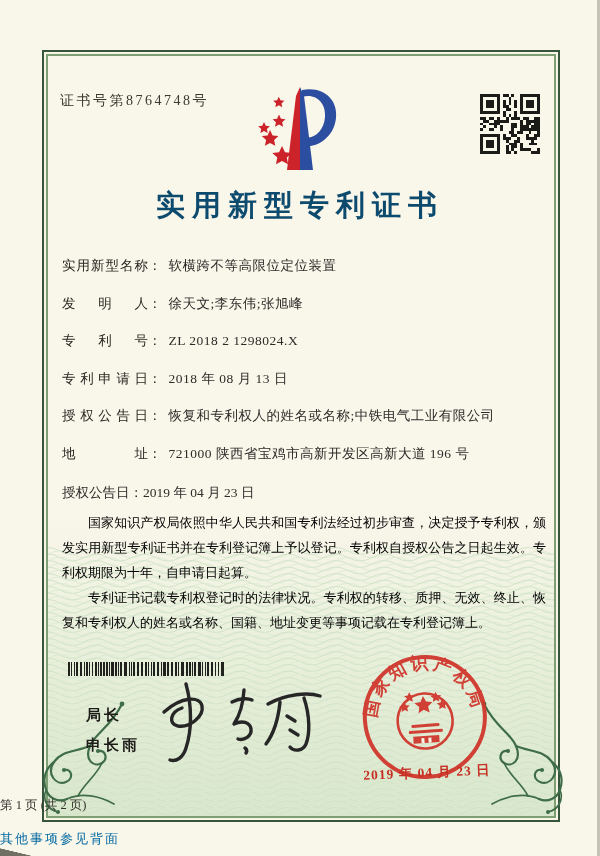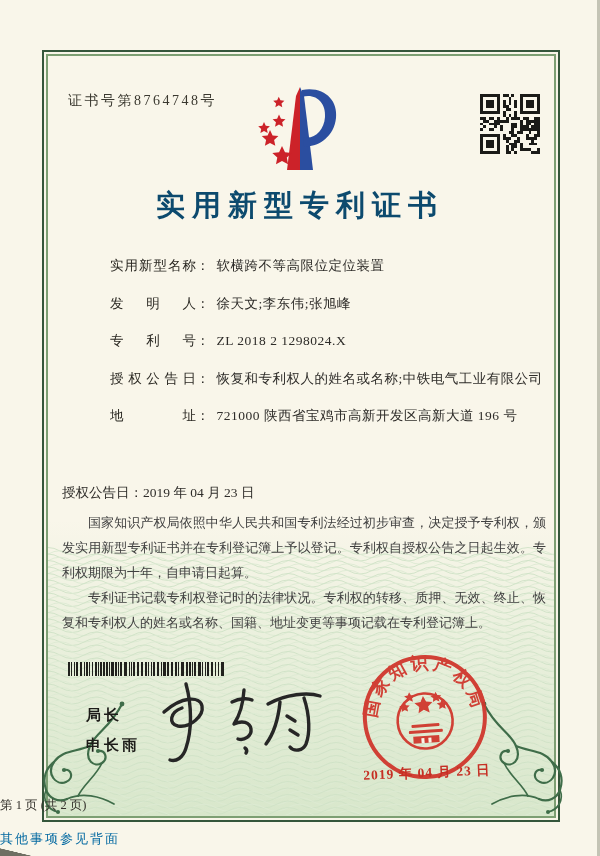--- a/index.html
+++ b/index.html
@@ -9,34 +9,34 @@
   .frame{position:absolute;left:42px;top:50px;width:514px;height:768px;
          border:2px solid #35563b;
          box-shadow:inset 0 0 0 2px #f8f5e8, inset 0 0 0 4px #7d9f73;
          z-index:2;pointer-events:none;}
   .tint{position:absolute;left:46px;top:520px;width:508px;height:296px;z-index:1;
         background:linear-gradient(180deg,rgba(214,232,203,0) 0%,rgba(214,232,203,.40) 38%,rgba(203,225,191,.72) 100%);}
   #waves{position:absolute;left:46px;top:545px;width:508px;height:270px;z-index:1;}
   .ornament{position:absolute;z-index:3;}
   .orn-left{left:34px;top:700px;}
   .orn-right{left:476px;top:700px;transform:scaleX(-1);}
-  .cert-no{position:absolute;left:60px;top:92px;font-size:14px;letter-spacing:2.5px;color:#3a382f;z-index:5;margin-left:8px;}
+  .cert-no{position:absolute;left:60px;top:92px;font-size:14px;letter-spacing:2.5px;color:#3a382f;z-index:5;}
   #logo{position:absolute;left:252px;top:84px;z-index:5;}
   #qr{position:absolute;left:480px;top:94px;z-index:5;}
   .title{position:absolute;left:0;top:186px;width:100%;text-align:center;font-size:29px;
          font-weight:bold;letter-spacing:7px;color:#0c4a6e;z-index:5;}
   .fields{position:absolute;left:62px;top:257px;width:484px;z-index:5;font-size:13.5px;}
-  .f-row{height:37.5px;white-space:nowrap;margin-left:48px;}
+  .f-row{height:37.5px;white-space:nowrap;}
   .f-label{display:inline-block;width:86px;text-align:justify;text-align-last:justify;color:#2b2923;}
   .f-colon{margin-right:7px;}
   .f-value{letter-spacing:.5px;}
   .grant{position:absolute;top:484px;left:62px;width:484px;font-size:13.5px;z-index:5;white-space:nowrap;}
   .grant .pair2{position:absolute;left:242px;top:0;}
   .paras{position:absolute;left:62px;top:510px;width:484px;z-index:5;font-size:13px;line-height:25px;
-         text-align:justify;color:#404040;}
+         text-align:justify;color:#000000;}
   .paras p{margin:0;text-indent:2em;}
   #barcode{position:absolute;left:68px;top:662px;z-index:5;}
   .signer{position:absolute;left:86px;top:700px;z-index:5;font-size:15px;letter-spacing:3px;
           font-family:"Liberation Sans","DejaVu Sans",sans-serif;font-weight:600;color:#1d1c19;line-height:30px;}
   #signature{position:absolute;left:148px;top:678px;z-index:6;}
   #seal{position:absolute;left:350px;top:648px;z-index:6;transform:rotate(-4deg);opacity:.94;}
   .seal-date{position:absolute;left:352px;top:764px;width:150px;text-align:center;z-index:7;
              font-size:13.5px;font-weight:bold;color:#c62f24;letter-spacing:1px;transform:rotate(-2.5deg);}
   .page-info{position:absolute;left:0;top:797px;width:590px;text-align:left;font-size:12.5px;color:#33312b;z-index:5;}
   .back-note{position:absolute;left:0;top:830px;width:594px;text-align:left;font-size:13px;
@@ -424,20 +424,23 @@
     <div class="f-row">
       <span class="f-label">实用新型名称</span><span class="f-colon">：</span><span class="f-value">软横跨不等高限位定位装置</span>
     </div>
     <div class="f-row">
       <span class="f-label">发明人</span><span class="f-colon">：</span><span class="f-value">徐天文;李东伟;张旭峰</span>
     </div>
     <div class="f-row">
       <span class="f-label">专利号</span><span class="f-colon">：</span><span class="f-value">ZL 2018 2 1298024.X</span>
     </div>
     <div class="f-row">
+      <span class="f-label">专利申请日</span><span class="f-colon">：</span><span class="f-value">2018 年 08 月 13 日</span>
+    </div>
+    <div class="f-row">
       <span class="f-label">授权公告日</span><span class="f-colon">：</span><span class="f-value">恢复和专利权人的姓名或名称;中铁电气工业有限公司</span>
     </div>
     <div class="f-row">
       <span class="f-label">地址</span><span class="f-colon">：</span><span class="f-value">721000 陕西省宝鸡市高新开发区高新大道 196 号</span>
     </div>
   </div>
 
   <div class="grant">
     <span class="pair1">
       <span>授权公告日</span><span>：</span><span>2019 年 04 月 23 日</span>

